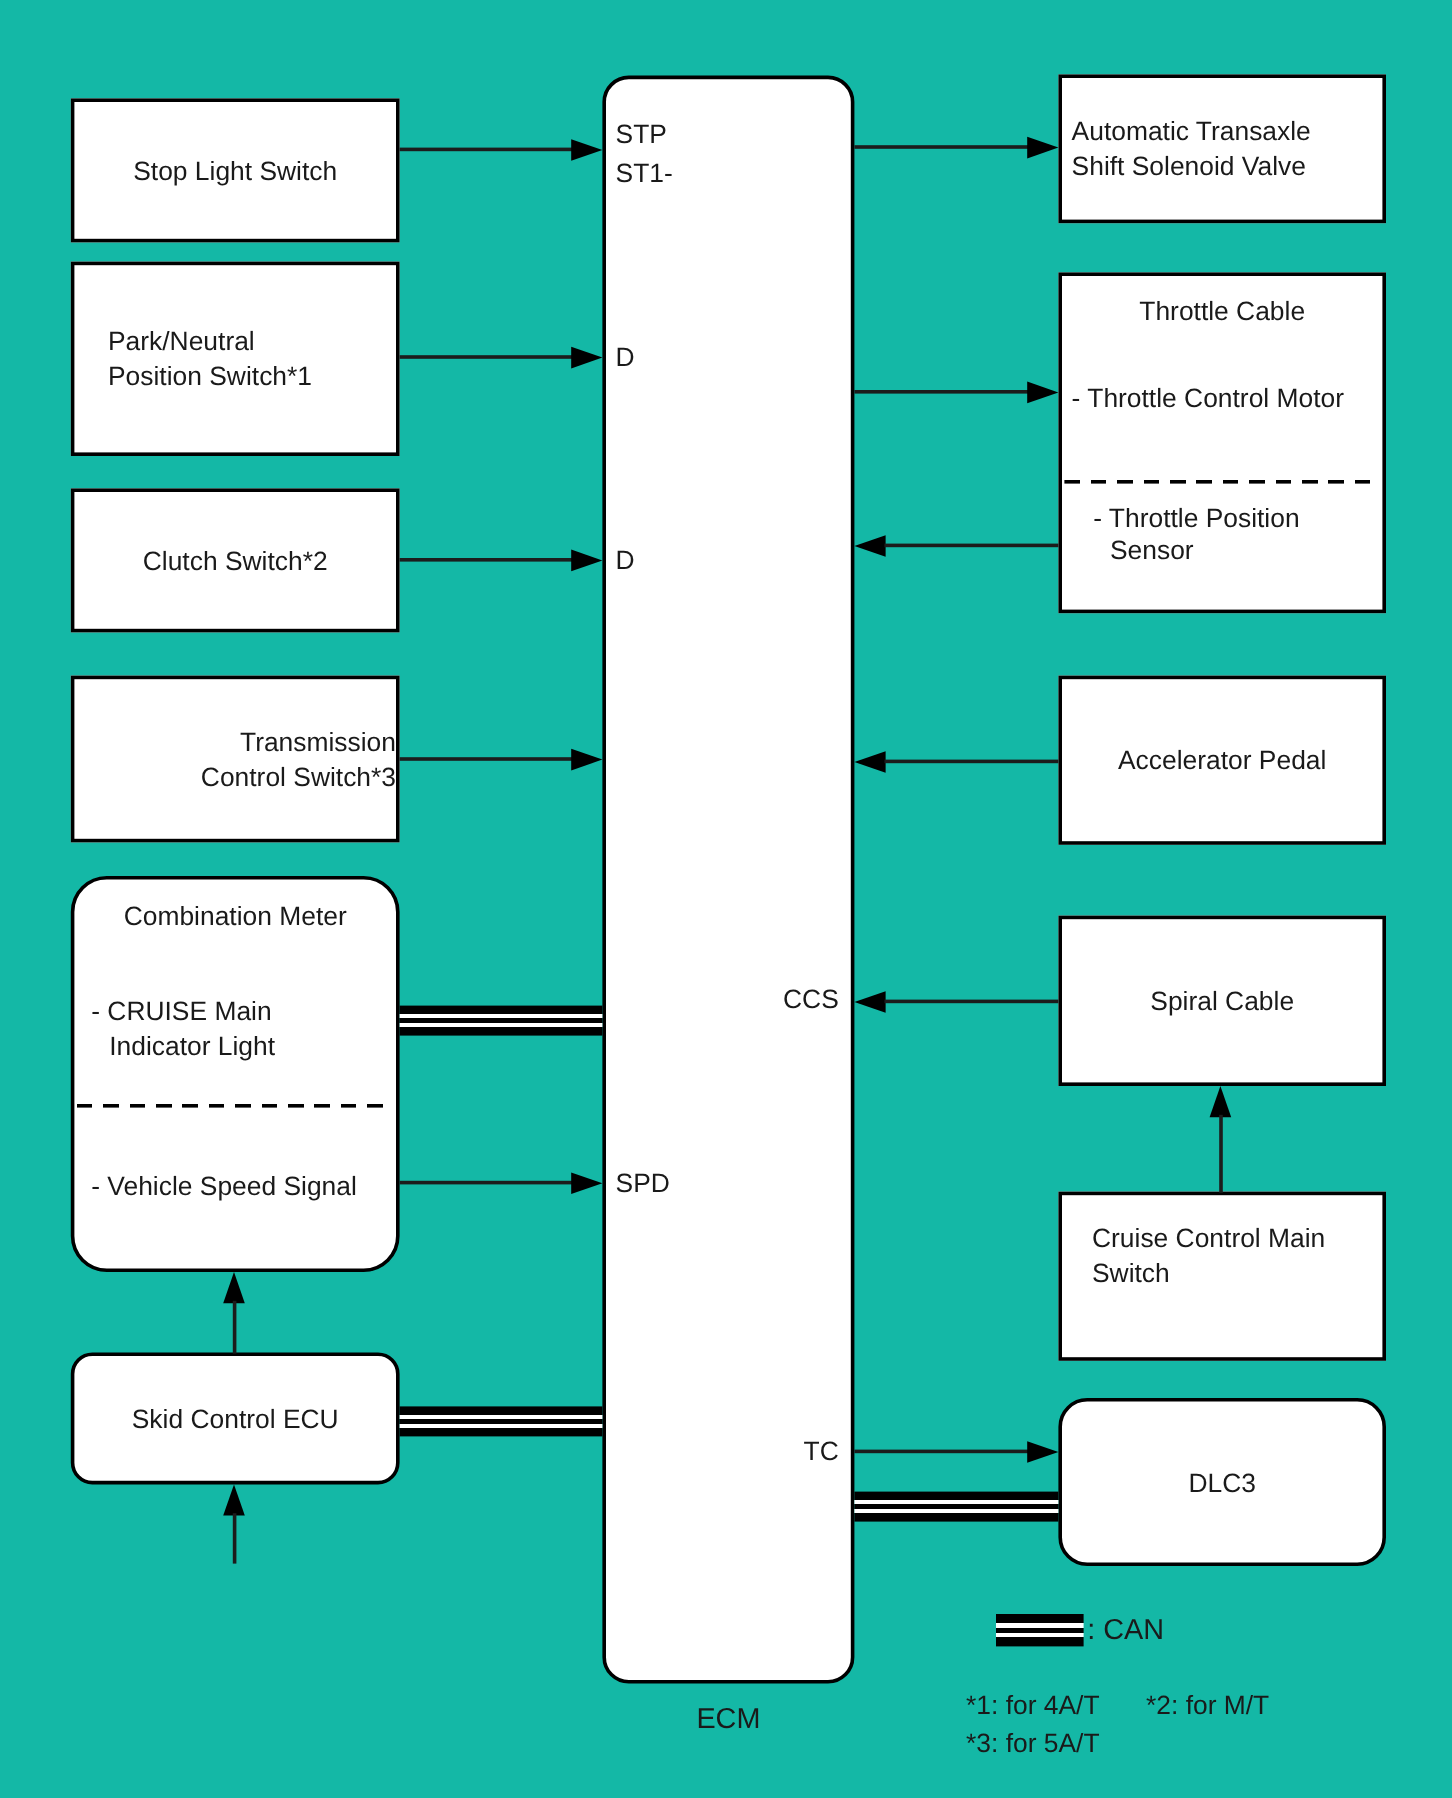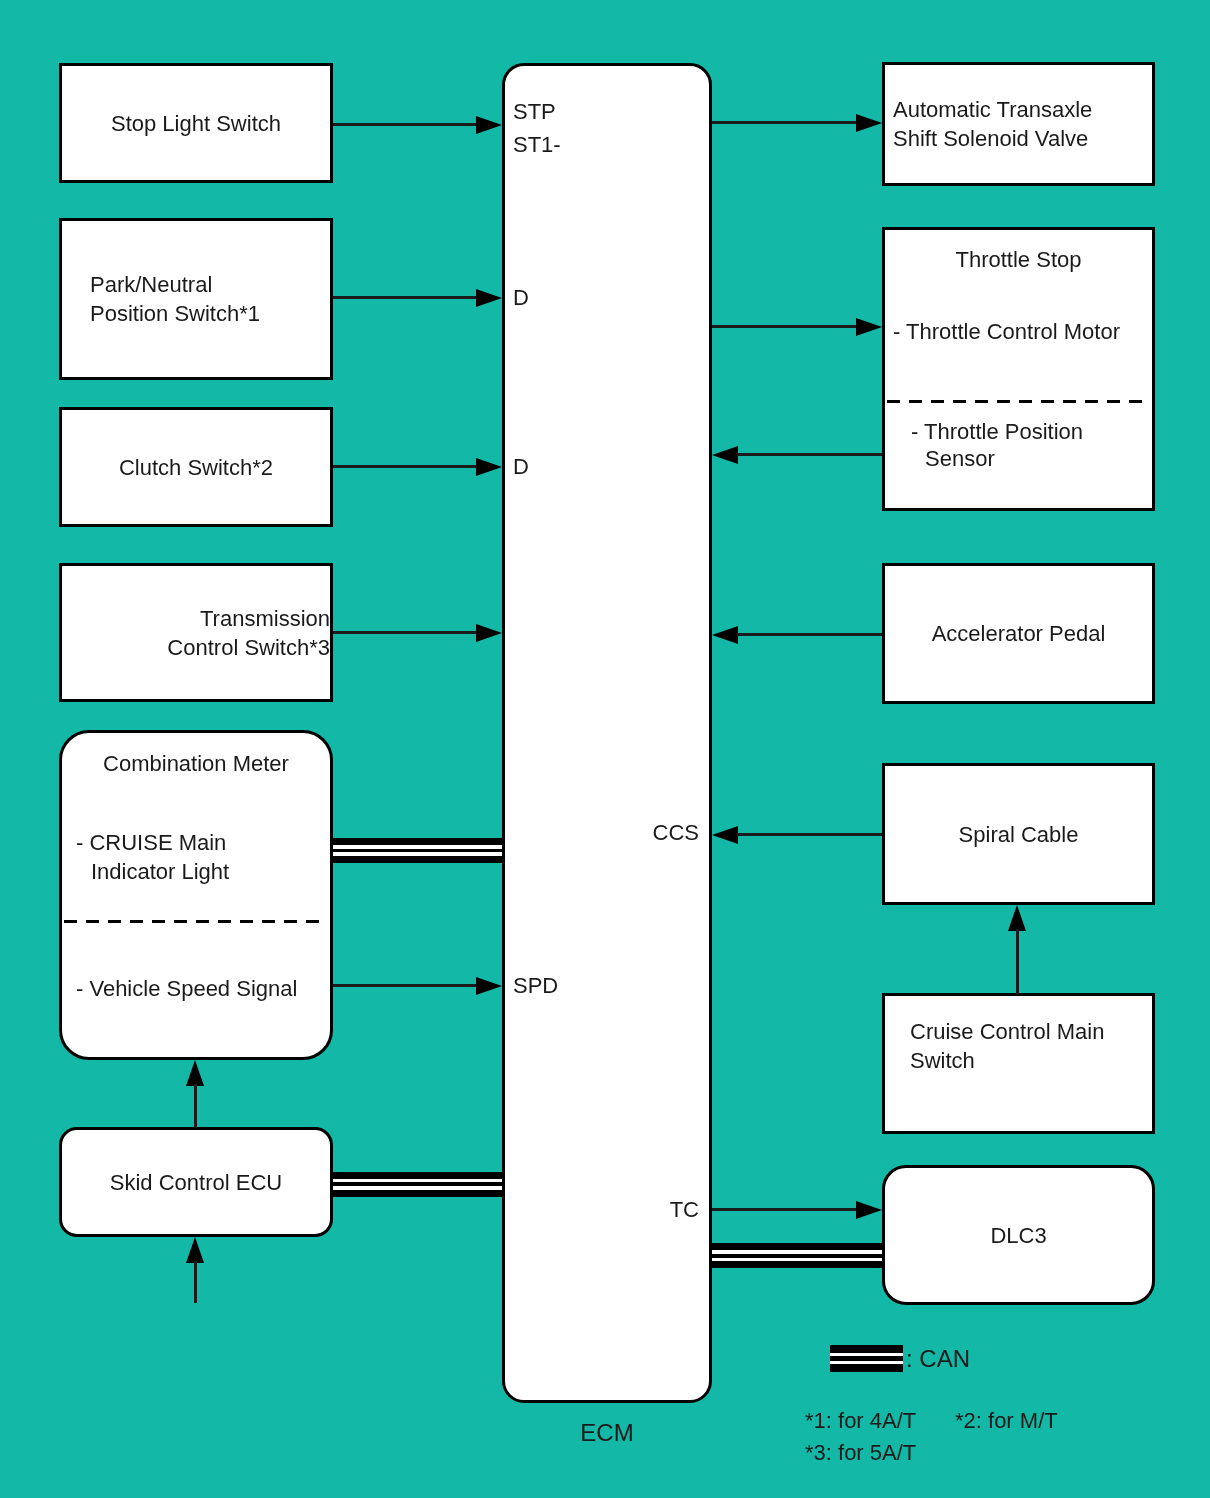--- a/index.html
+++ b/index.html
@@ -34,21 +34,21 @@
     <span class="port" style="left:8px;top:33px;">STP</span>
     <span class="port" style="left:8px;top:66px;">ST1-</span>
     <span class="port" style="left:8px;top:219px;">D</span>
     <span class="port" style="left:8px;top:388px;">D</span>
     <span class="port" style="right:10px;top:754px;">CCS</span>
     <span class="port" style="left:8px;top:907px;">SPD</span>
     <span class="port" style="right:10px;top:1131px;">TC</span>
   </div>
   <div class="abs t24" style="left:502px;top:1418px;width:210px;text-align:center;">ECM</div>
 
-  <div class="box flexc t22" style="left:59px;top:63px;width:274px;height:120px;">
+  <div class="box flexc t22" style="left:59px;top:82px;width:274px;height:120px;">
     <span>Stop Light Switch</span>
   </div>
 
   <div class="box flexl t22" style="left:59px;top:218px;width:274px;height:162px;padding-left:28px;">
     <span>Park/Neutral</span>
     <span>Position Switch*1</span>
   </div>
 
   <div class="box flexc t22" style="left:59px;top:407px;width:274px;height:120px;">
     <span>Clutch Switch*2</span>
@@ -71,21 +71,21 @@
     <span>Skid Control ECU</span>
   </div>
 
 
   <div class="box flexl t22" style="left:882px;top:62px;width:273px;height:124px;padding-left:8px;">
     <span>Automatic Transaxle</span>
     <span>Shift Solenoid Valve</span>
   </div>
 
   <div class="box t22" style="left:882px;top:227px;width:273px;height:284px;">
-    <div class="abs" style="top:15px;left:0;width:100%;text-align:center;">Throttle Stop</div>
+    <div class="abs" style="top:15px;left:0;width:100%;text-align:center;">Throttle Cable</div>
     <div class="abs" style="top:87px;left:8px;">- Throttle Control Motor</div>
     <div class="dash" style="top:170px;left:2px;right:2px;"></div>
     <div class="abs" style="top:187px;left:26px;">- Throttle Position</div>
     <div class="abs" style="top:214px;left:40px;">Sensor</div>
   </div>
 
   <div class="box flexc t22" style="left:882px;top:563px;width:273px;height:141px;">
     <span>Accelerator Pedal</span>
   </div>
 

